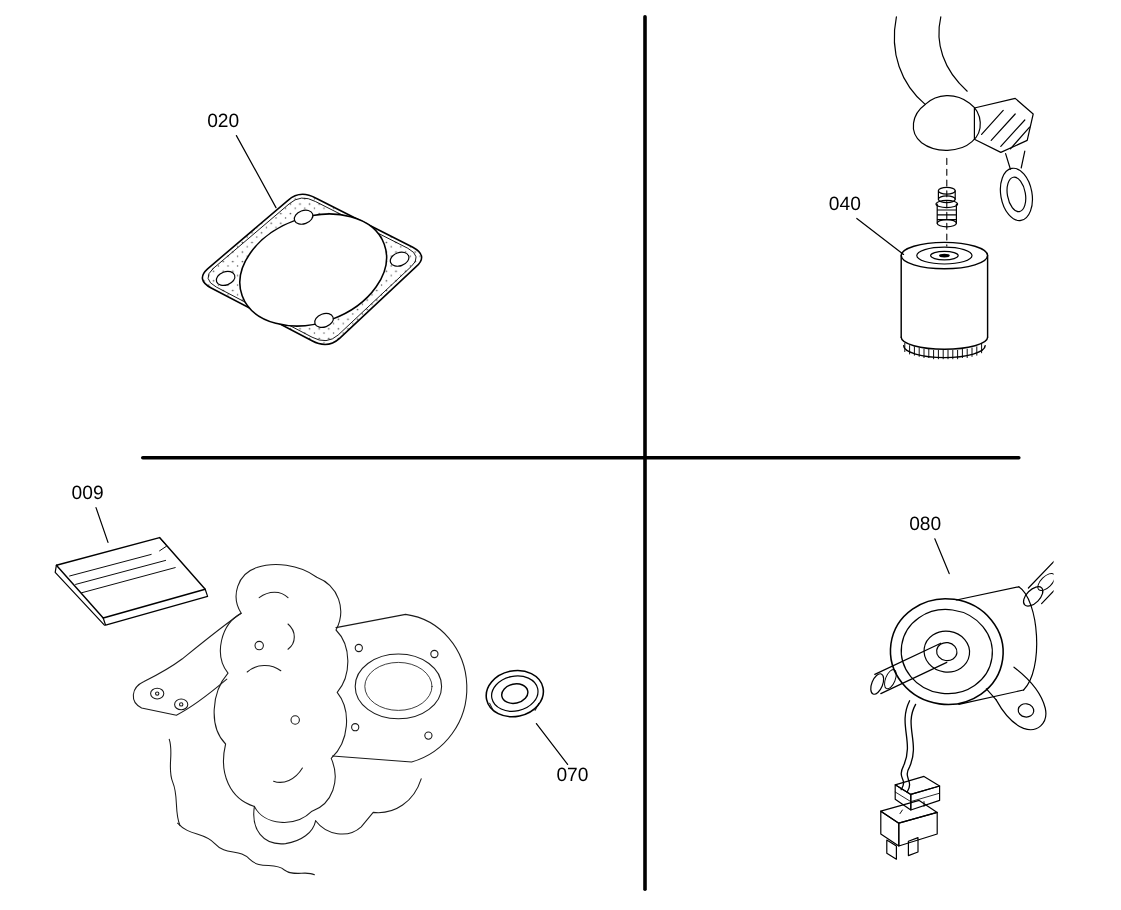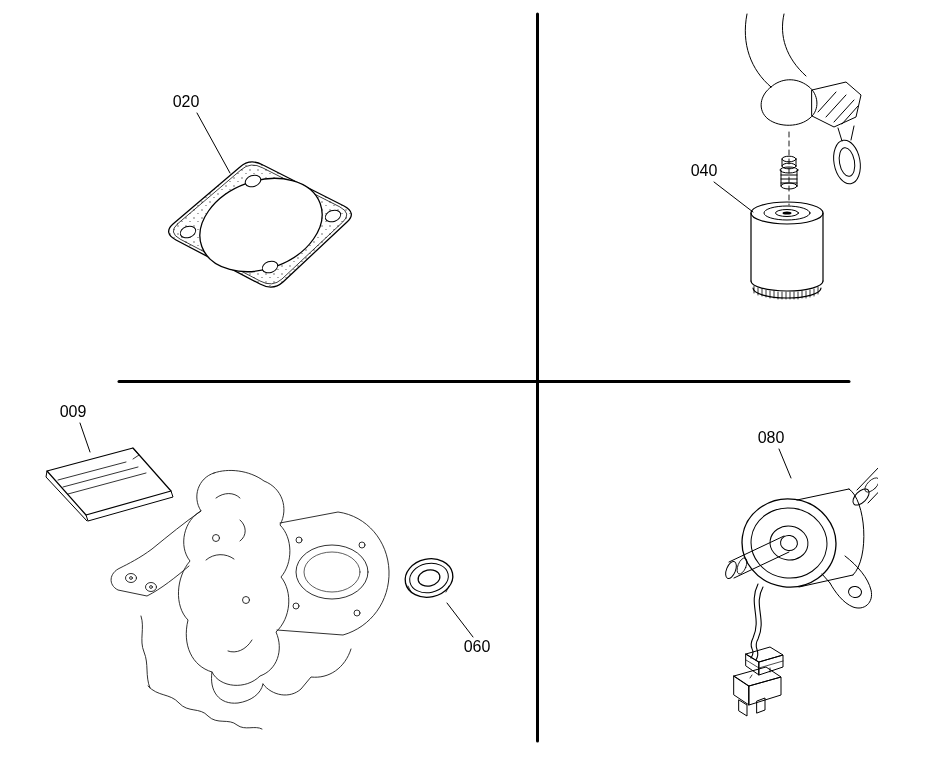--- a/index.html
+++ b/index.html
@@ -177,16 +177,16 @@
       <path d="M 749,686 L 781,677 L 781,695 L 749,705 Z"></path>
       <path d="M 739,700 L 747,705 L 747,716 L 739,711 Z"></path>
       <path d="M 757,701 L 765,698 L 765,710 L 757,713 Z"></path>
       <path d="M 752,675 L 750,678 M 770,668 L 770,672" stroke-width="0.8"></path>
     </g>
   </svg>
 
   <div class="part-label" style="left:186px;top:93px">020</div>
   <div class="part-label" style="left:704px;top:162px">040</div>
   <div class="part-label" style="left:73px;top:403px">009</div>
-  <div class="part-label" style="left:477px;top:638px">060</div>
+  <div class="part-label" style="left:477px;top:638px">070</div>
   <div class="part-label" style="left:771px;top:429px">080</div>
 
 </div>
 
 </body></html>

